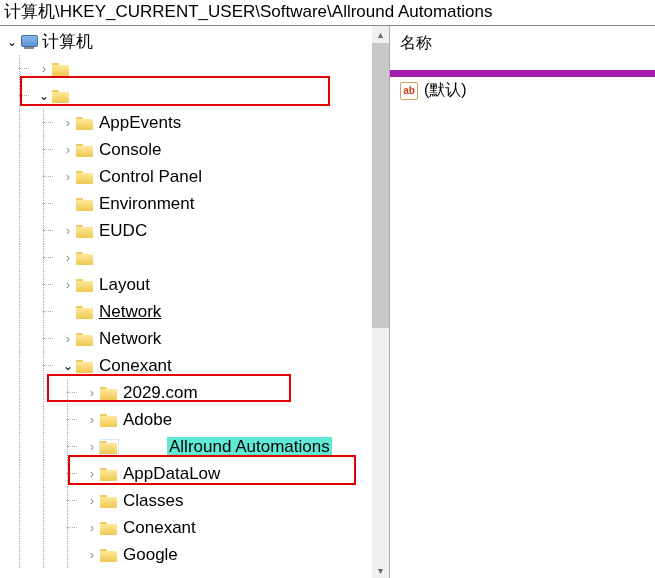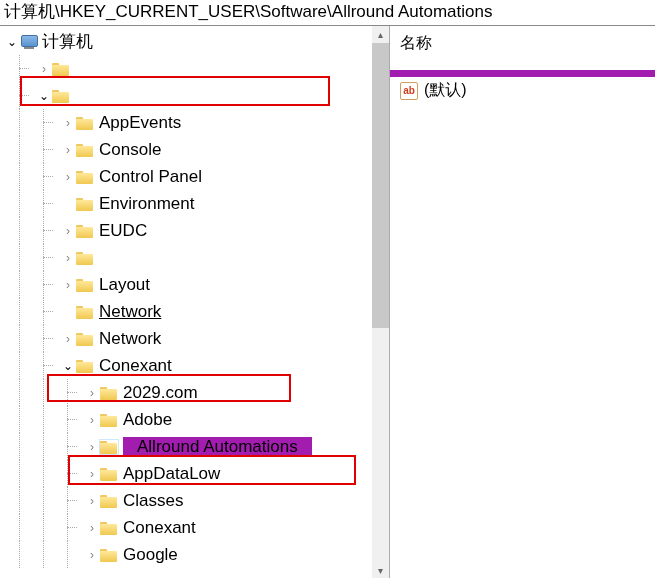--- a/index.html
+++ b/index.html
@@ -153,22 +153,23 @@
     position: absolute;
     top: 3px; left: 0;
     width: 17px; height: 11px;
     background: linear-gradient(#ffe89a, #f0c850);
     border-radius: 1px;
   }
   .node-label {
     font-size: 17px;
   }
   .selected .node-label {
-    background: #a21caf;
-    padding: 0 14px;
+    background: #5eead4;
+    padding: 0 2px;
+    margin-left: 44px;
   }
   .selected .folder-icon {
     outline: 1px solid #cde8ff;
   }
   .dotted-line {
     position: absolute;
     border-left: 1px dotted #aaa;
     top: 0;
     height: 100%;
   }

